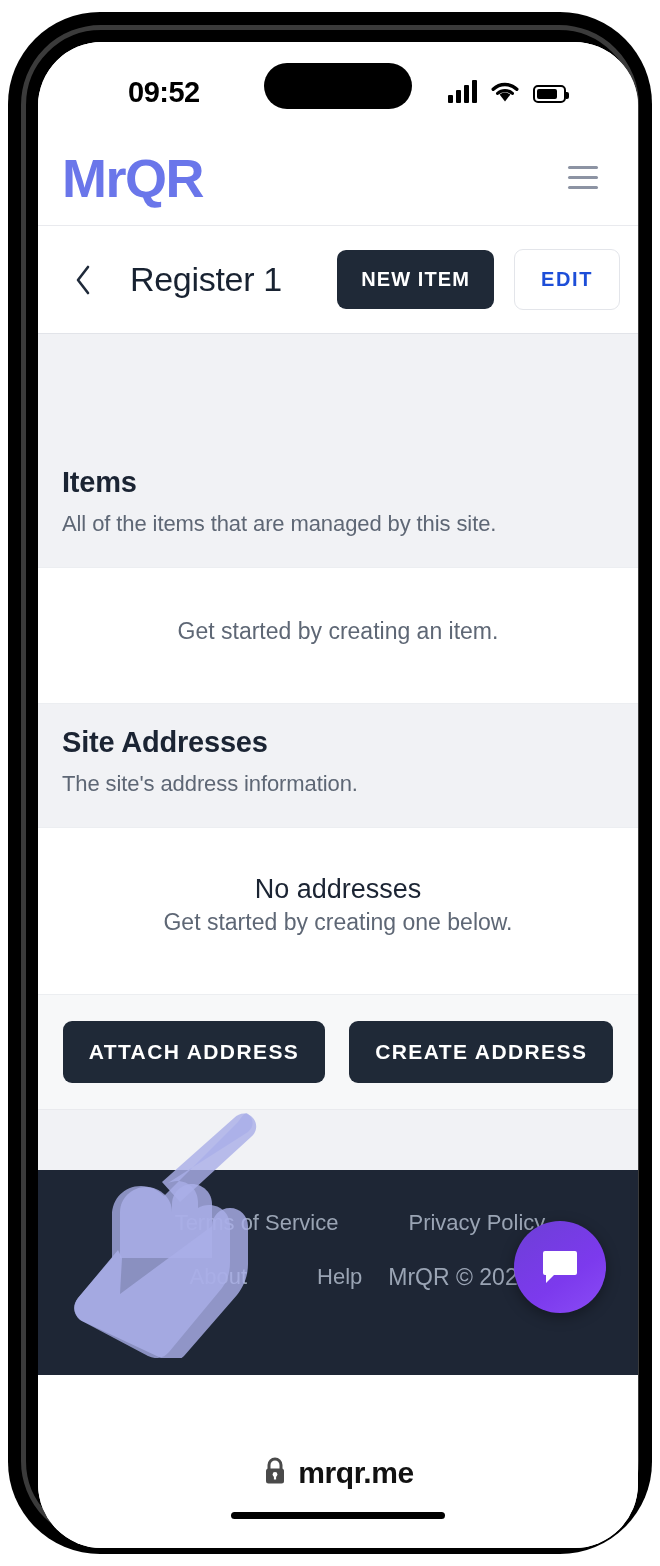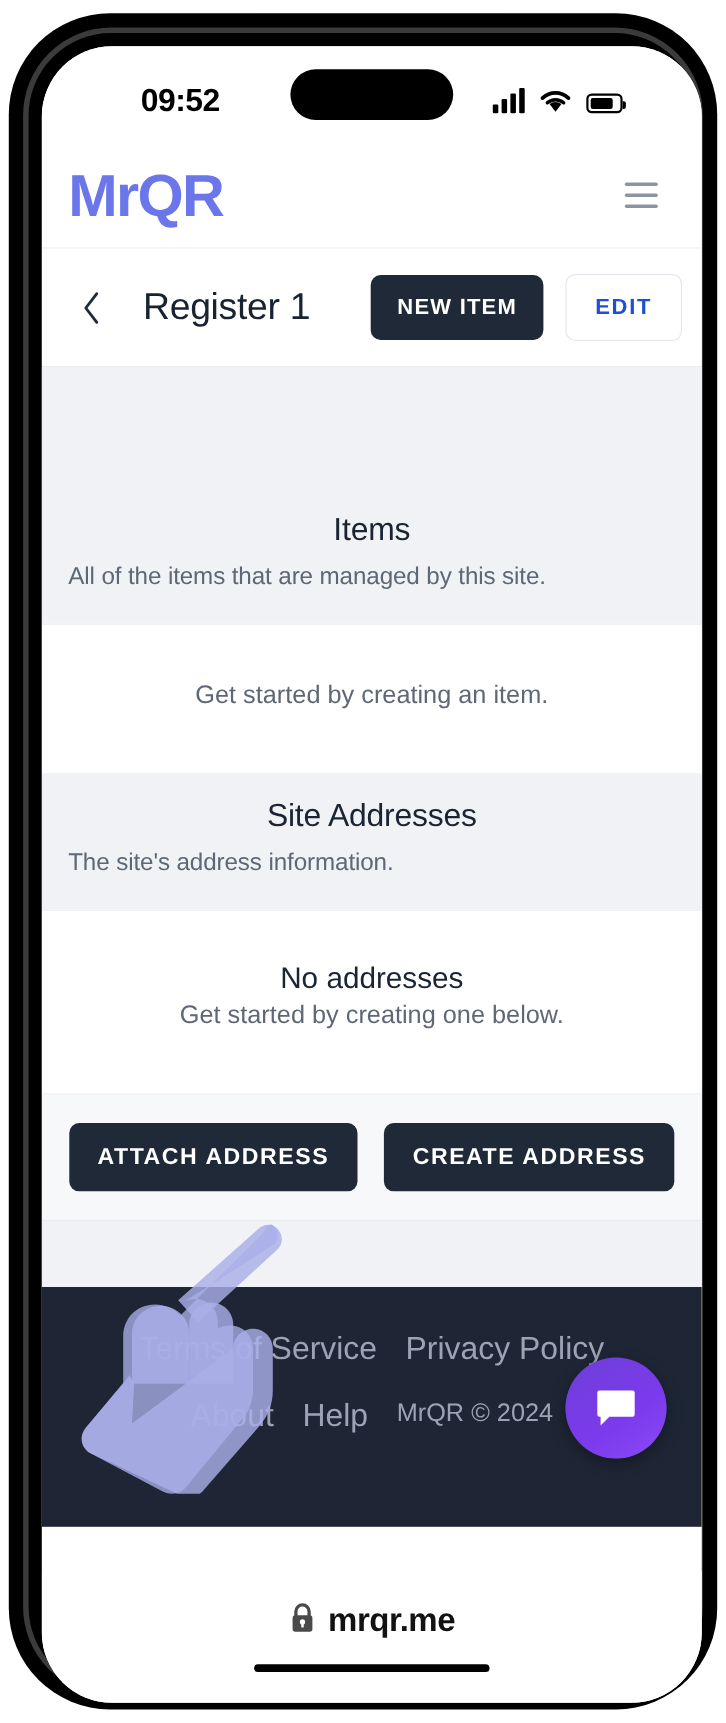--- a/index.html
+++ b/index.html
@@ -112,21 +112,21 @@
   }
 
   
   .page-body{ background:#f1f2f5; }
   .spacer-top{ height:110px; background:#f1f2f5; }
 
   .section-head{
     background:#f1f2f5; padding:22px 24px 30px 24px;
   }
   .section-head h2{
-    font-size:29px; font-weight:400; color:#1b2433; letter-spacing:-0.2px;text-align:center;
+    font-size:29px; font-weight:700; color:#1b2433; letter-spacing:-0.2px;
   }
   .section-head p{
     font-size:22px; color:#5e6775; margin-top:12px; letter-spacing:-0.1px;
   }
   .empty-panel{
     background:#ffffff; text-align:center;
     padding:46px 20px 58px 20px;
     border-top:1px solid #eceef1; border-bottom:1px solid #eceef1;
   }
   .empty-title{ font-size:27px; font-weight:400; color:#1b2433; }
@@ -141,21 +141,21 @@
   .action-row .btn-primary{ font-size:21px; letter-spacing:1.4px; padding:19px 26px; }
   .tail-strip{ height:60px; background:#f1f2f5; }
 
   
   .site-footer{
     background:#1e2635; padding:40px 0 84px 0; text-align:center; position:relative;
   }
   .footer-row{ display:flex; justify-content:center; gap:26px; }
   .footer-row + .footer-row{ margin-top:28px; }
   .footer-link{
-    font-size:29px; color:#9aa4b4; text-decoration:none; cursor:pointer; white-space:nowrap;
+    font-size:22px; color:#9aa4b4; text-decoration:none; cursor:pointer; white-space:nowrap;margin-left:44px;
   }
   .footer-copy{ font-size:23px; color:#9aa4b4; white-space:nowrap; }
   .chat-fab{
     position:absolute; right:32px; bottom:62px;
     width:92px; height:92px; border-radius:50%;
     background:linear-gradient(145deg,#6d3fd6 0%,#7c3aed 60%,#8a4bf5 100%);
     display:flex; align-items:center; justify-content:center; cursor:pointer;
     box-shadow:0 4px 14px rgba(0,0,0,0.35);
   }
 

